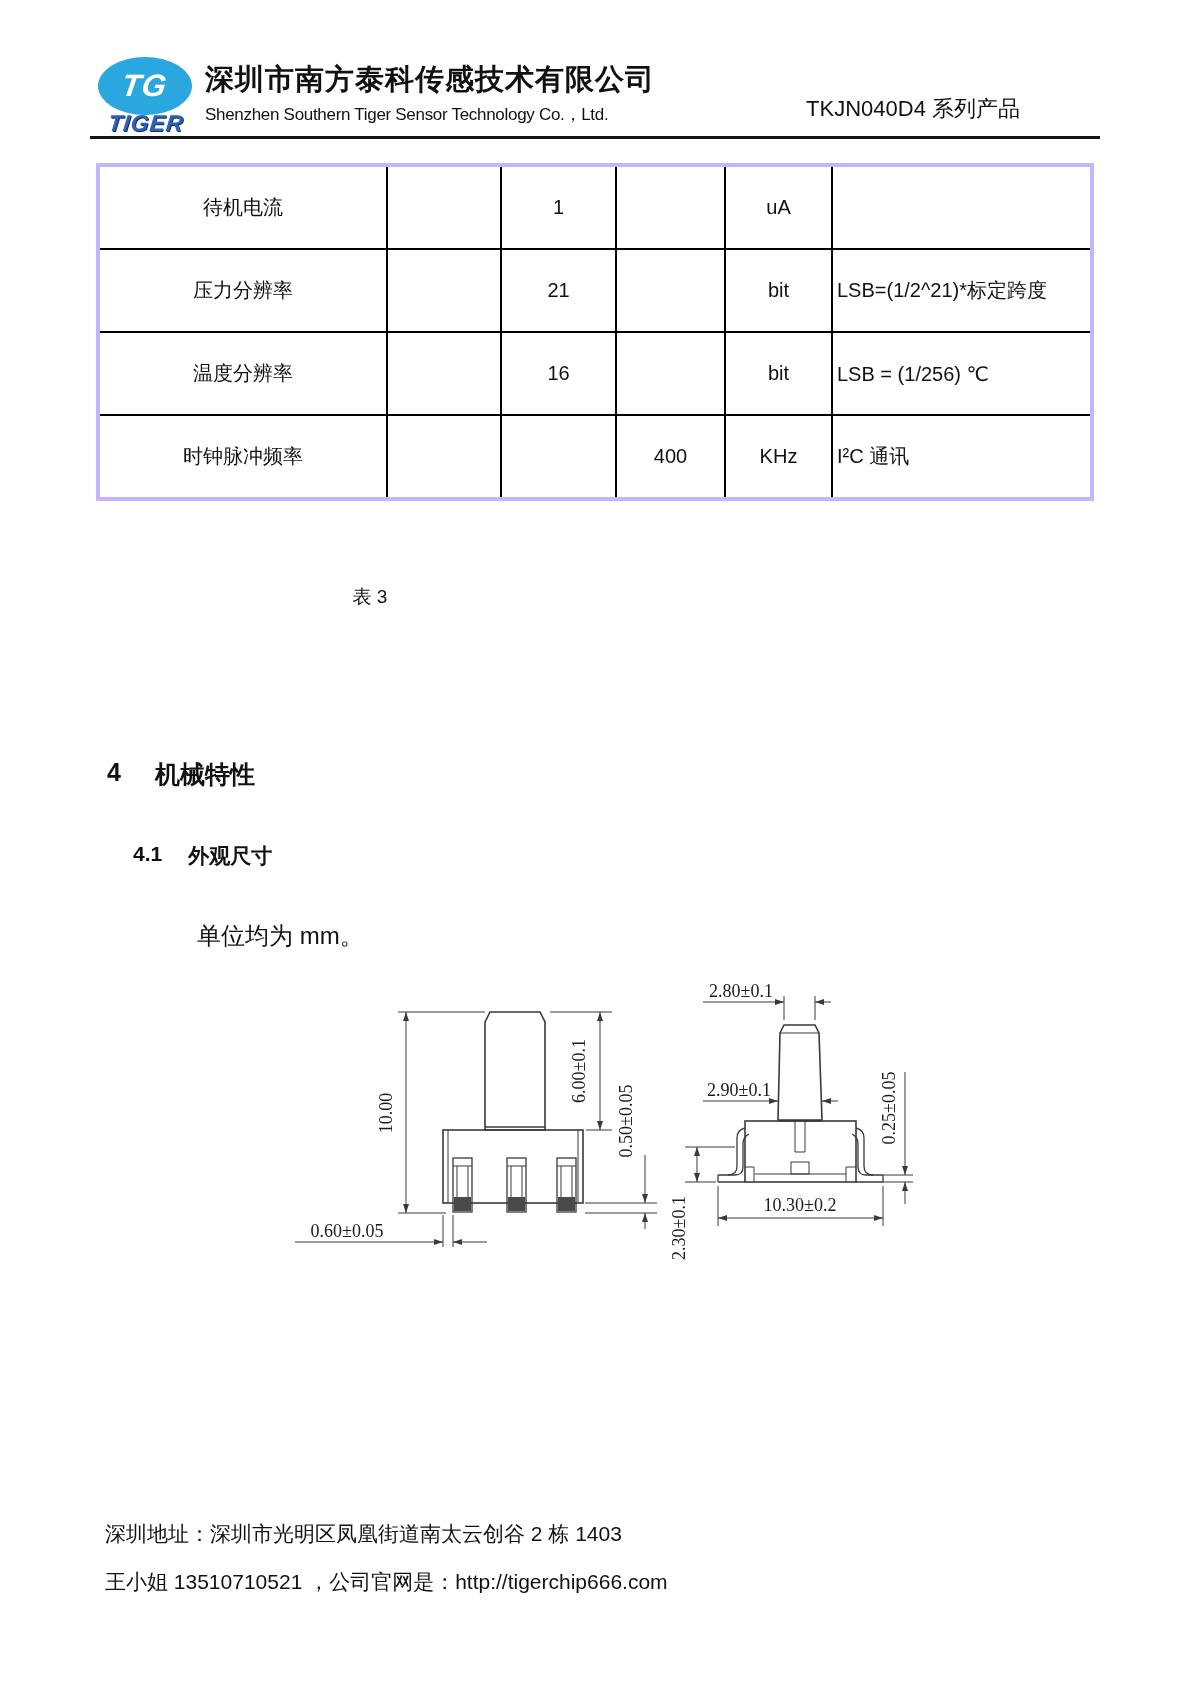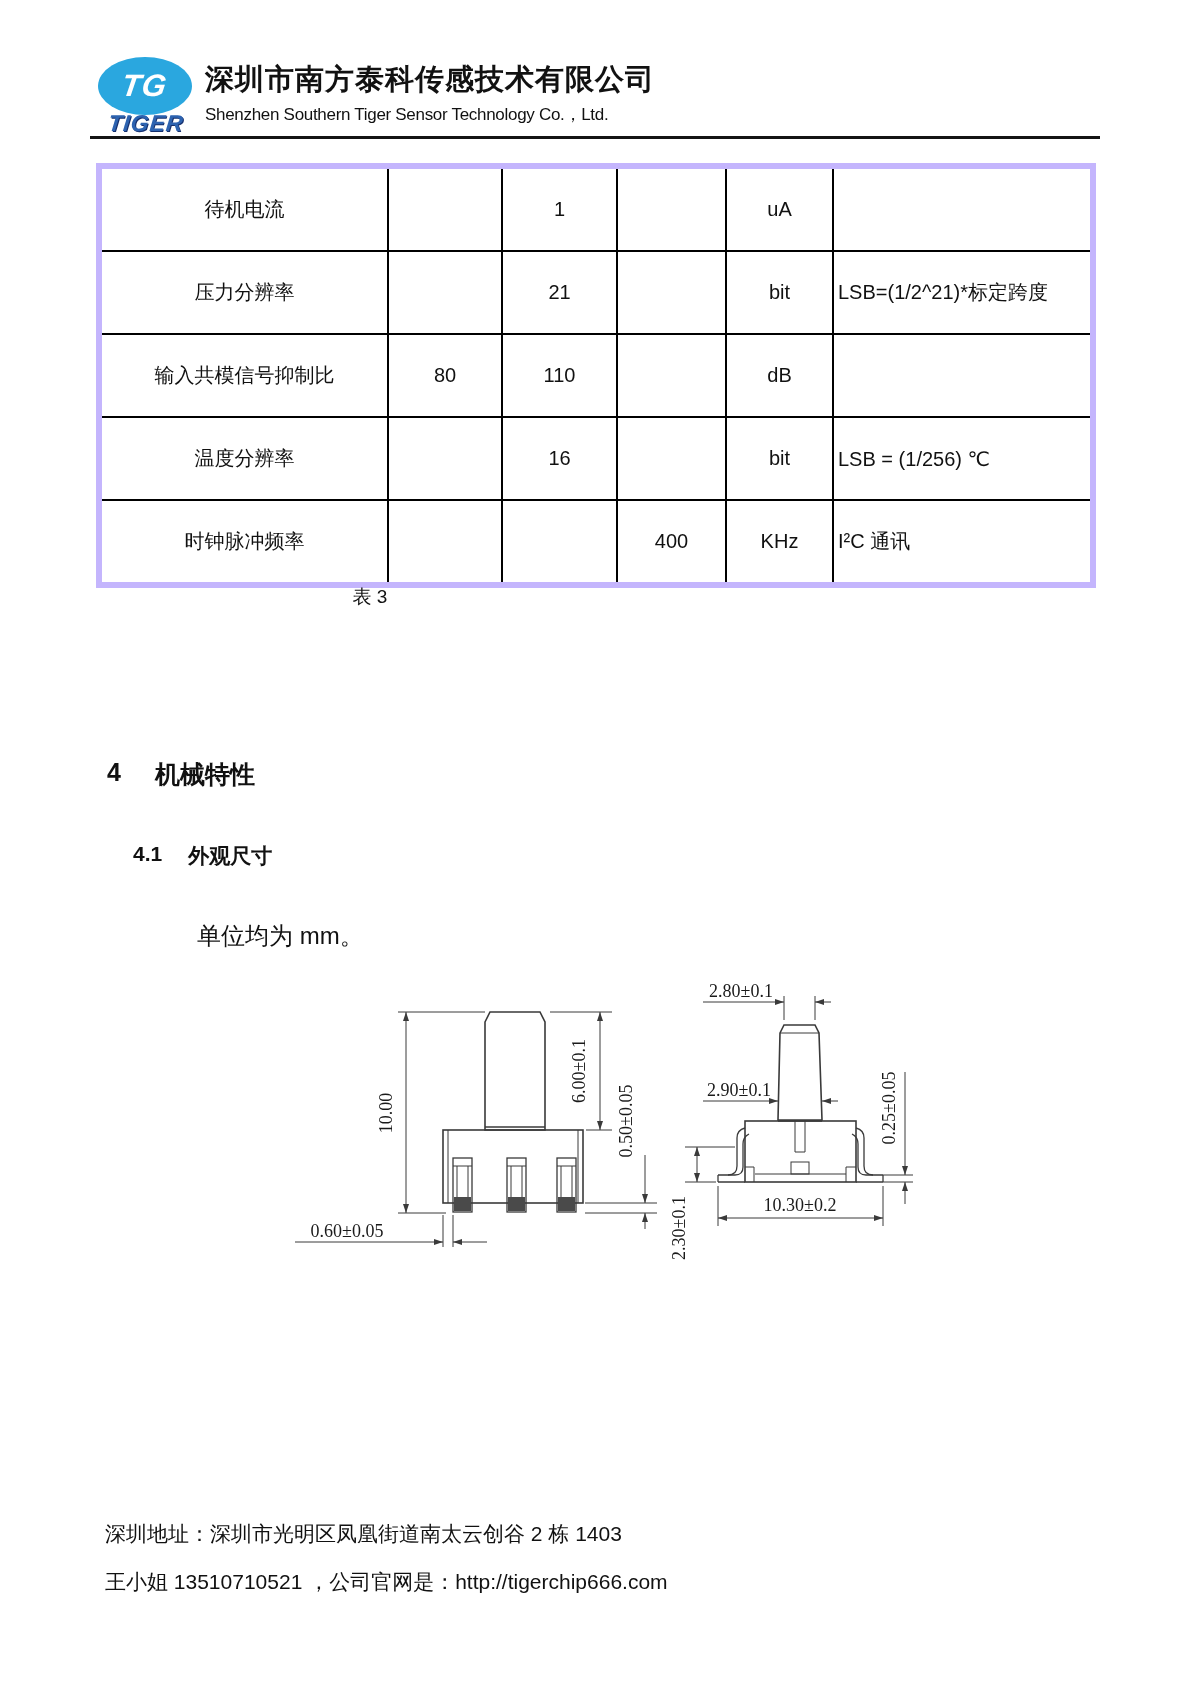--- a/index.html
+++ b/index.html
@@ -12,21 +12,21 @@
   .logo-tg{color:#fff;font-style:italic;font-weight:bold;font-size:31px;
     font-family:"Liberation Sans",sans-serif;letter-spacing:1px;transform:skewX(-8deg);}
   .logo-brand{left:94px;top:110px;width:104px;text-align:center;font-style:italic;font-weight:bold;
     font-size:23px;color:#2d63b0;text-shadow:1px 1px 0 #16306e;letter-spacing:1px;transform:skewX(-6deg);}
   .company-cn{left:205px;top:60px;font-size:29px;font-weight:bold;letter-spacing:1px;}
   .company-en{left:205px;top:103px;font-size:17px;letter-spacing:-0.3px;}
   .product-series{left:700px;top:94px;width:320px;text-align:right;font-size:22px;}
   .header-rule{left:90px;top:136px;width:1010px;height:3px;background:#141414;}
   
   table.spec{position:absolute;left:96px;top:163px;border-collapse:collapse;table-layout:fixed;
-    border:6px solid #c4b5fd;padding-left:25px;}
+    border:4px solid #c4b5fd;padding-left:25px;}
   table.spec td{border:2px solid #000;height:81px;vertical-align:middle;font-size:20px;padding:0 4px;
     overflow:hidden;white-space:nowrap;}
   td.c{text-align:center;}
   td.l{text-align:left;padding-left:6px;margin-top:41px;}
   .table-caption{left:300px;top:584px;width:140px;text-align:center;font-size:19px;}
   
   .h-sec{left:107px;top:758px;font-size:25px;font-weight:bold;display:flex;}
   .h-sec .num{margin-right:34px;}
   .h-sub{left:133px;top:842px;font-size:21px;font-weight:bold;display:flex;}
   .h-sub .num{margin-right:26px;}
@@ -45,20 +45,21 @@
 <body>
 
 <div class="page">
 
   <div class="abs logo-ellipse">
     <span class="logo-tg">TG</span>
   </div>
   <div class="abs logo-brand">TIGER</div>
   <div class="abs company-en">Shenzhen Southern Tiger Sensor Technology Co.，Ltd.</div>
   <div class="abs company-cn">深圳市南方泰科传感技术有限公司</div>
+  <div class="abs product-series">TKJN040D4 系列产品</div>
   <div class="abs header-rule"></div>
 
   <table class="spec">
     <colgroup>
       <col style="width:289px">
         <col style="width:114px">
         <col style="width:115px">
       <col style="width:109px">
         <col style="width:107px">
         <col style="width:260px">
@@ -74,28 +75,20 @@
     </tr>
     <tr>
       <td class="c">压力分辨率</td>
       <td class="c"></td>
       <td class="c">21</td>
       <td class="c"></td>
       <td class="c">bit</td>
       <td class="l">LSB=(1/2^21)*标定跨度</td>
     </tr>
     <tr>
-      <td class="c">输入共模信号抑制比</td>
-      <td class="c">80</td>
-      <td class="c">110</td>
-      <td class="c"></td>
-      <td class="c">dB</td>
-      <td class="l"></td>
-    </tr>
-    <tr>
       <td class="c">温度分辨率</td>
       <td class="c"></td>
       <td class="c">16</td>
       <td class="c"></td>
       <td class="c">bit</td>
       <td class="l">LSB = (1/256) ℃</td>
     </tr>
     <tr>
       <td class="c">时钟脉冲频率</td>
       <td class="c"></td>

